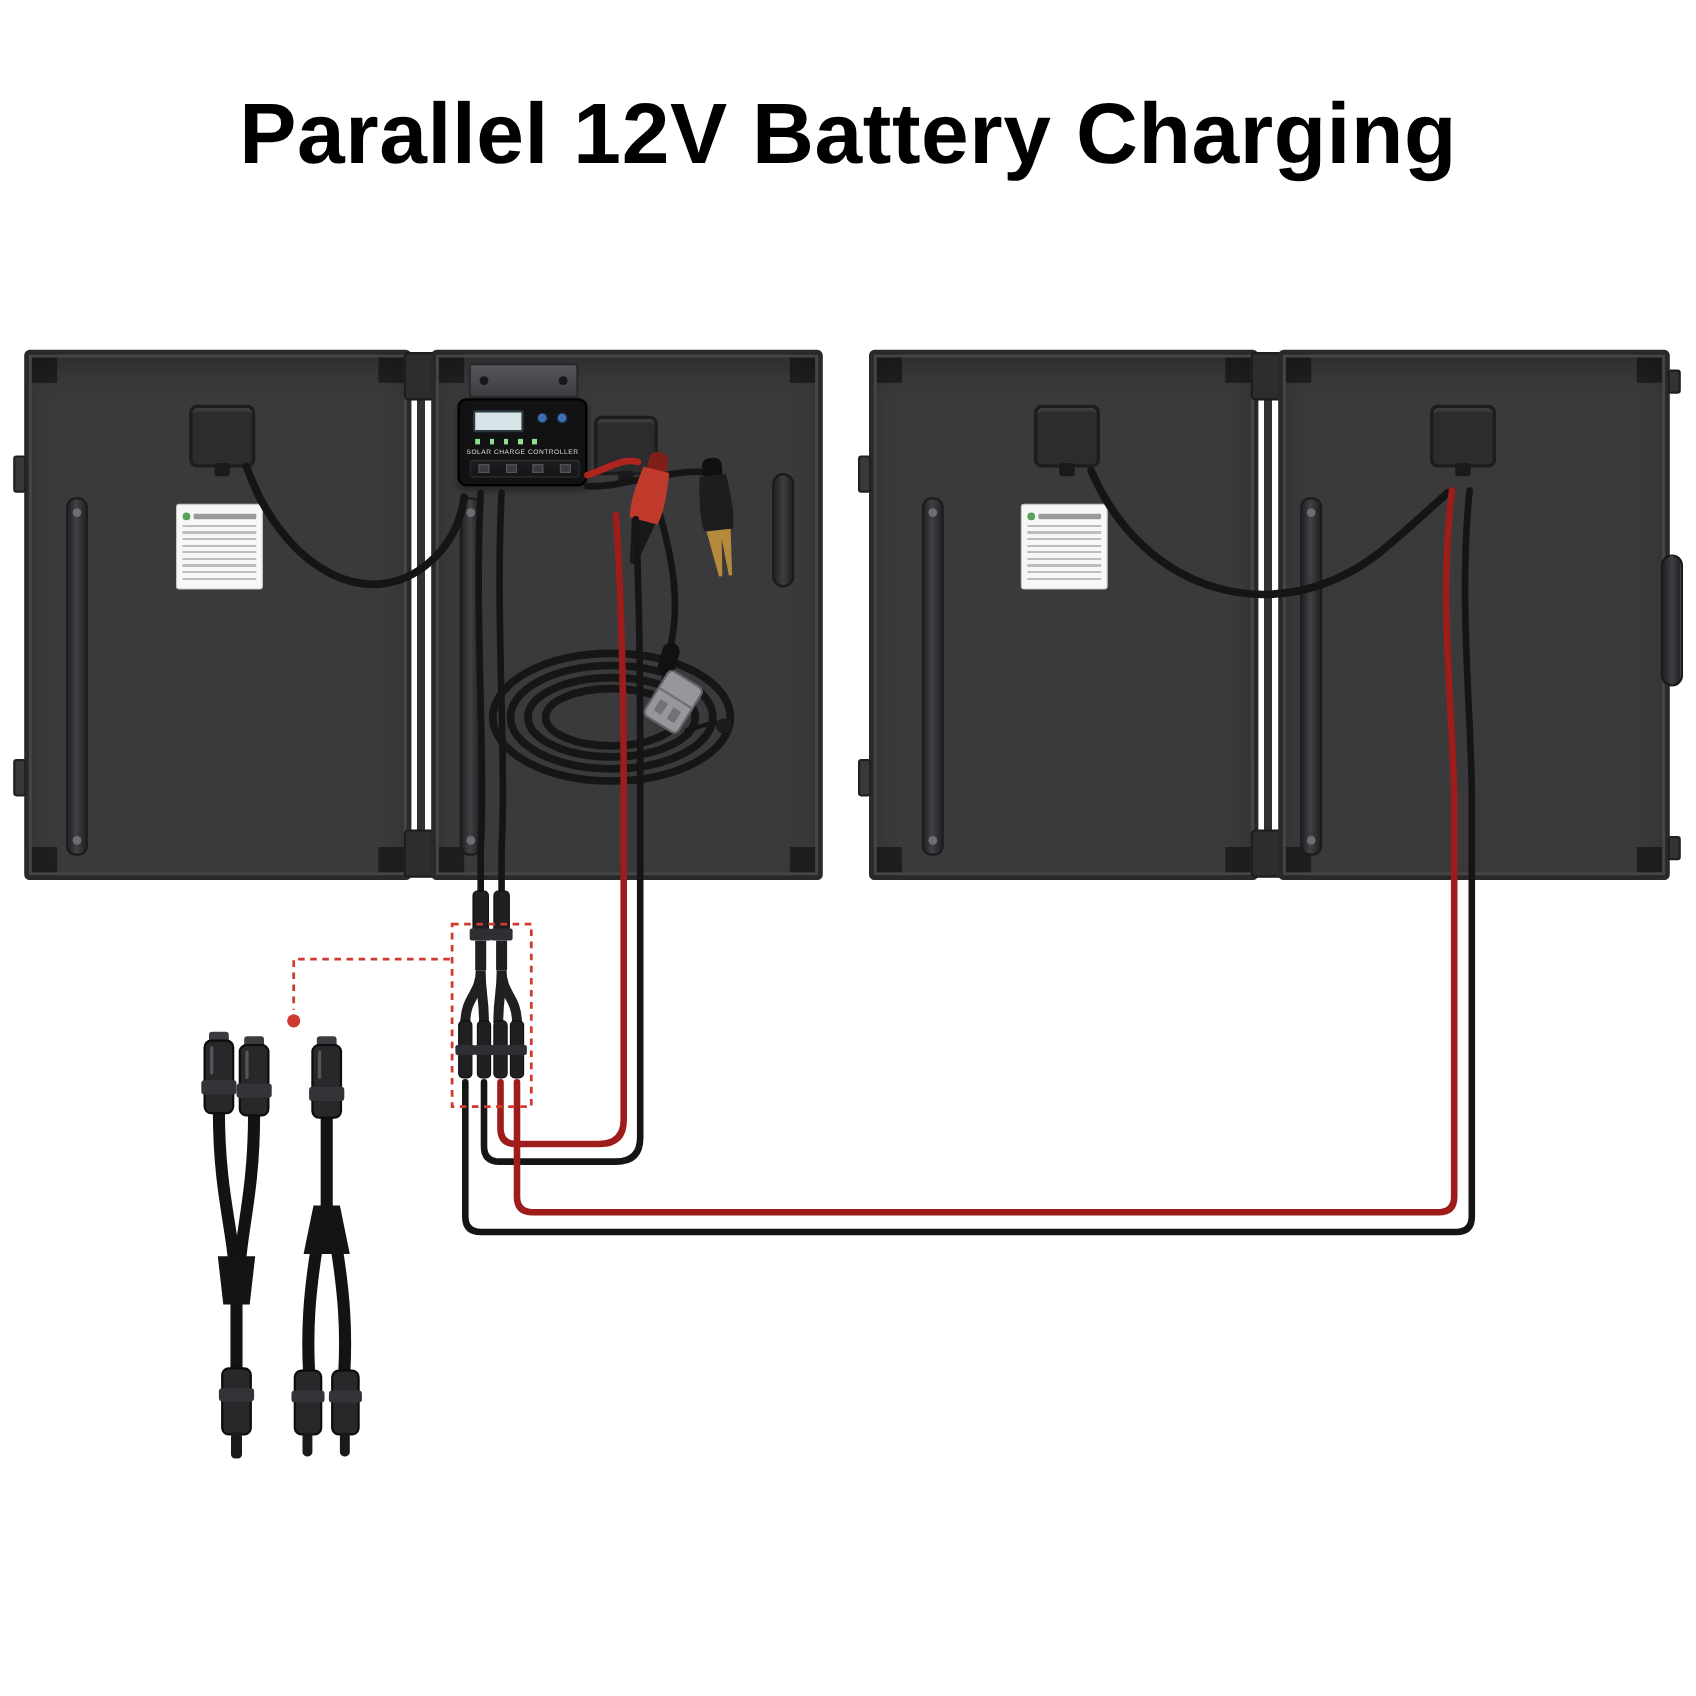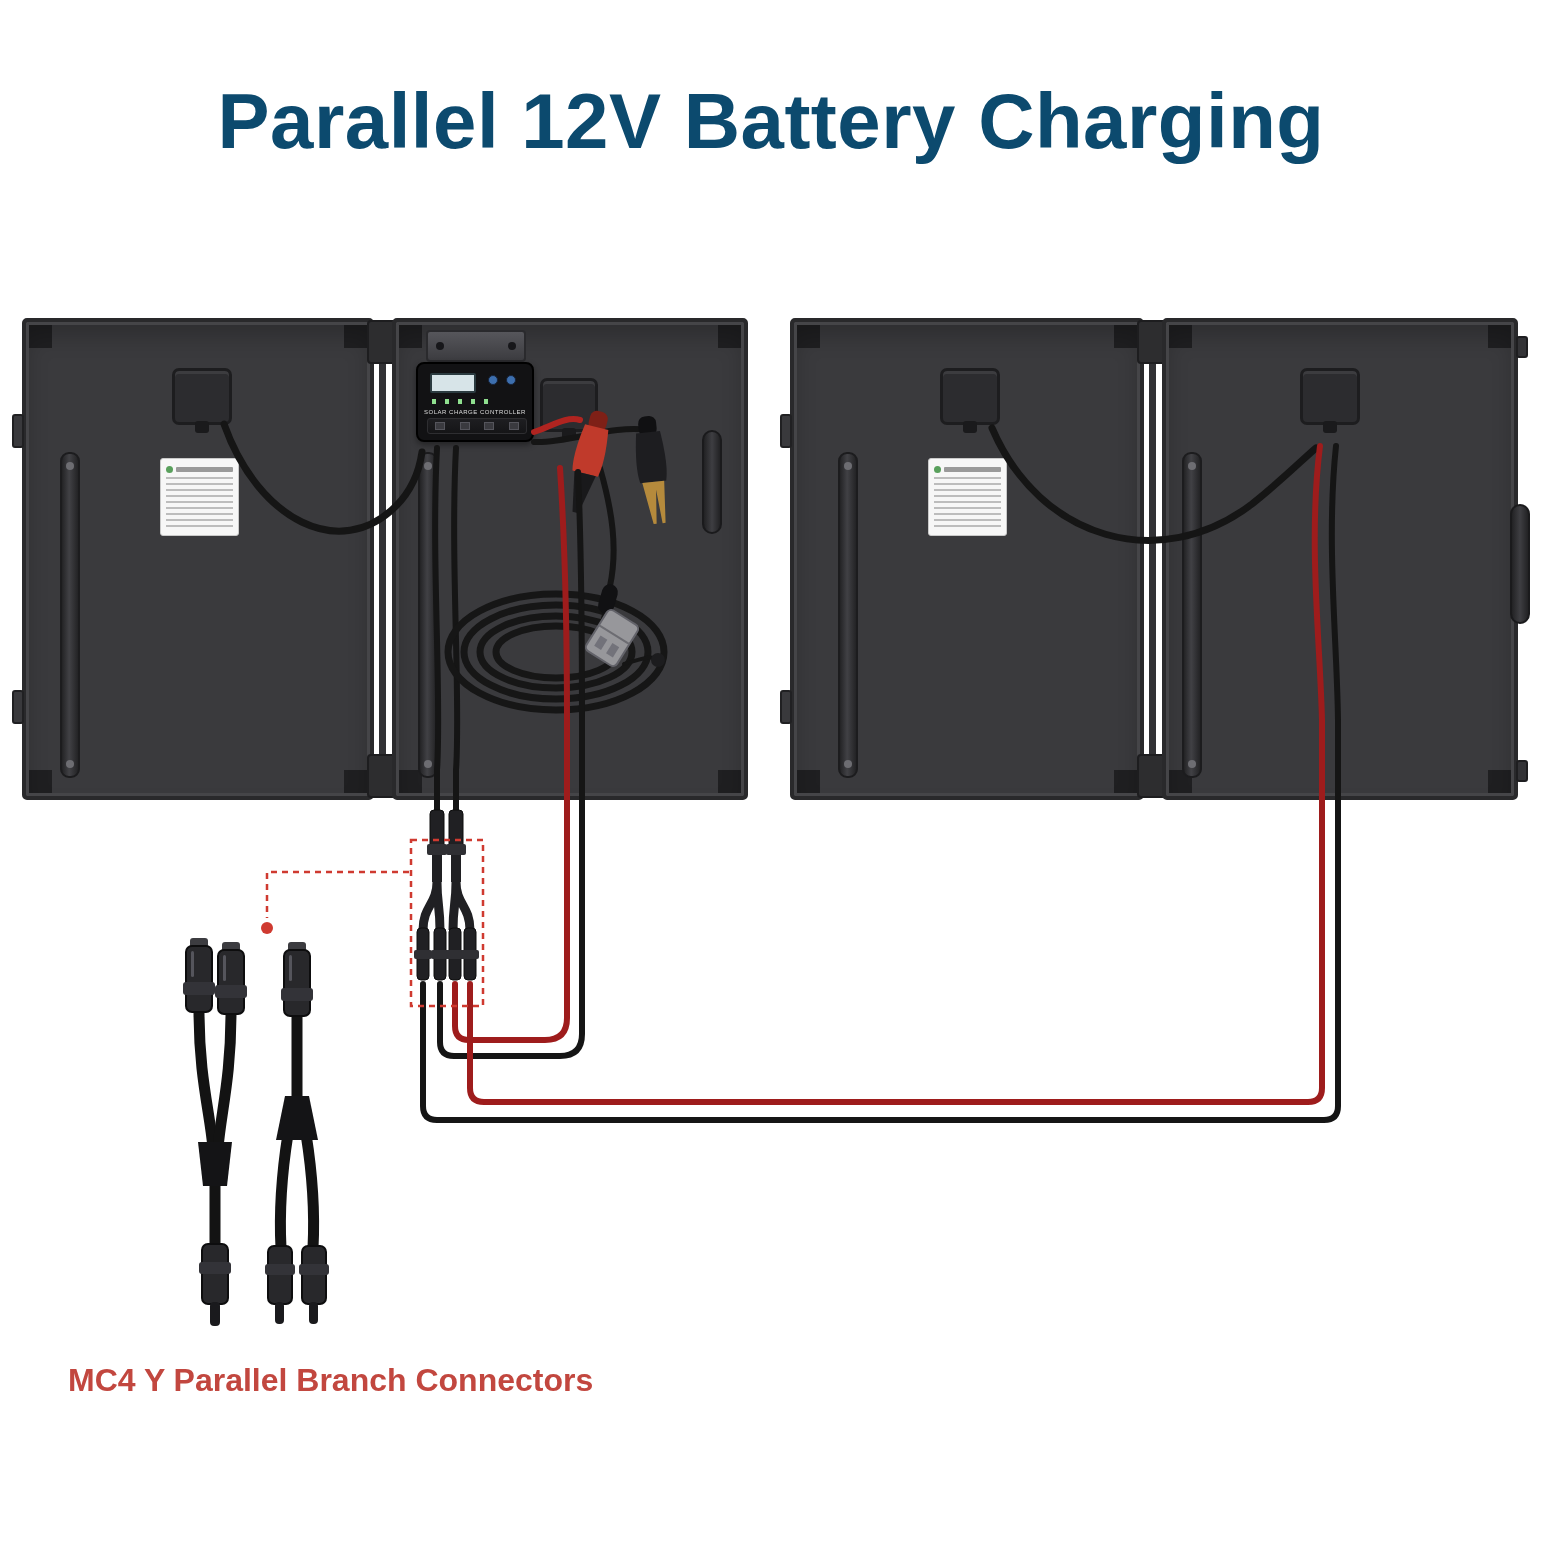--- a/index.html
+++ b/index.html
@@ -1,20 +1,20 @@
 <!DOCTYPE html>
 <html><head>
 <meta charset="utf-8">
 <style>
   * { box-sizing: border-box; margin: 0; padding: 0; }
   body { background: #ffffff; font-family: "Liberation Sans", sans-serif; }
   .canvas { position: relative; width: 1542px; height: 1542px; background: #ffffff; overflow: hidden; }
 
   .title { position: absolute; top: 76px; left: 0; width: 100%; text-align: center;
-           font-size: 78px; font-weight: 700; color: #0c4a6e; letter-spacing: 0.5px; }
+           font-size: 78px; font-weight: 700; color: #000000; letter-spacing: 0.5px; }
 
   .caption { position: absolute; left: 68px; top: 1362px; font-size: 32px; font-weight: 700; color: #c2473f; }
 
   .suitcase { position: absolute; height: 482px; }
   .half { position: absolute; top: 0; height: 100%;
           background-color: #3a3a3d;
           background-image: linear-gradient(#1f1f21,#1f1f21), linear-gradient(#1f1f21,#1f1f21),
                             linear-gradient(#1f1f21,#1f1f21), linear-gradient(#1f1f21,#1f1f21);
           background-repeat: no-repeat;
           background-position: left top, right top, left bottom, right bottom;
@@ -244,15 +244,14 @@
       <rect x="289" y="955" width="3" height="26" rx="1.5" fill="#55555c"></rect>
       <rect x="268" y="1246" width="24" height="58" rx="6" fill="#28282b" stroke="#0d0d0e" stroke-width="2"></rect>
       <rect x="265" y="1264" width="30" height="11" rx="3" fill="#333338"></rect>
       <rect x="275" y="1302" width="9" height="22" rx="4" fill="#1a1a1d"></rect>
       <rect x="302" y="1246" width="24" height="58" rx="6" fill="#28282b" stroke="#0d0d0e" stroke-width="2"></rect>
       <rect x="299" y="1264" width="30" height="11" rx="3" fill="#333338"></rect>
       <rect x="309" y="1302" width="9" height="22" rx="4" fill="#1a1a1d"></rect>
     </g>
   </svg>
 
-  <div class="caption">MC4 Y Parallel Branch Connectors</div>
 
 </div>
 
 </body></html>

